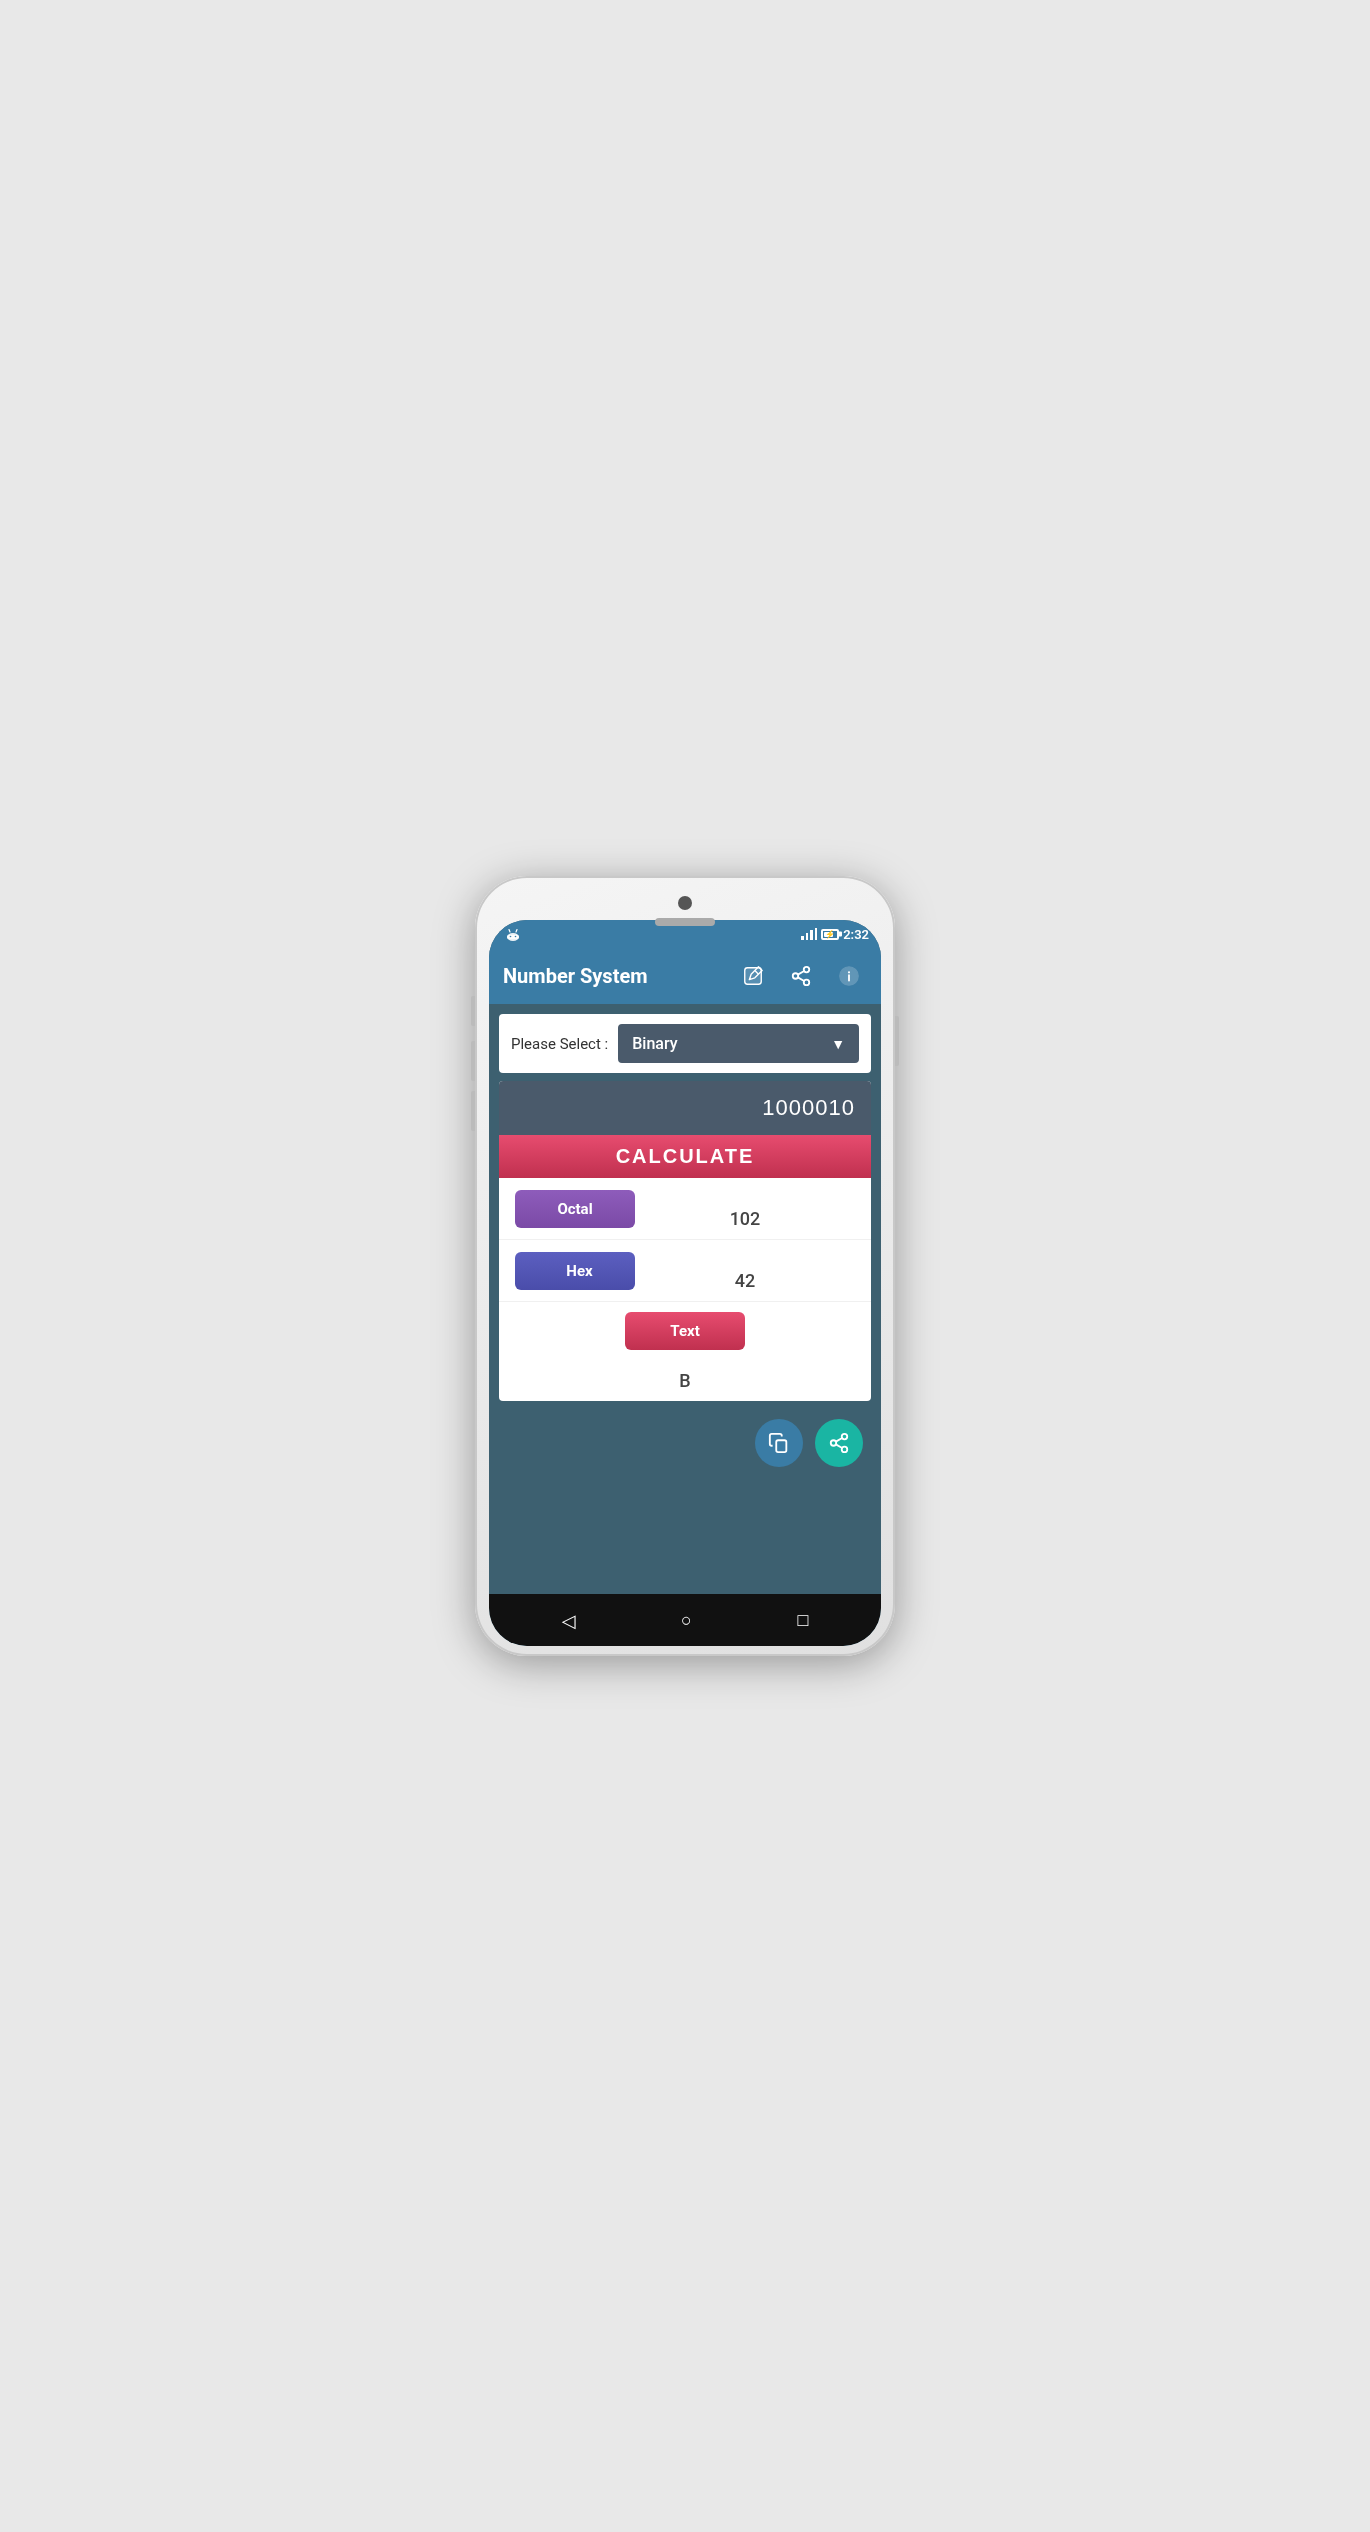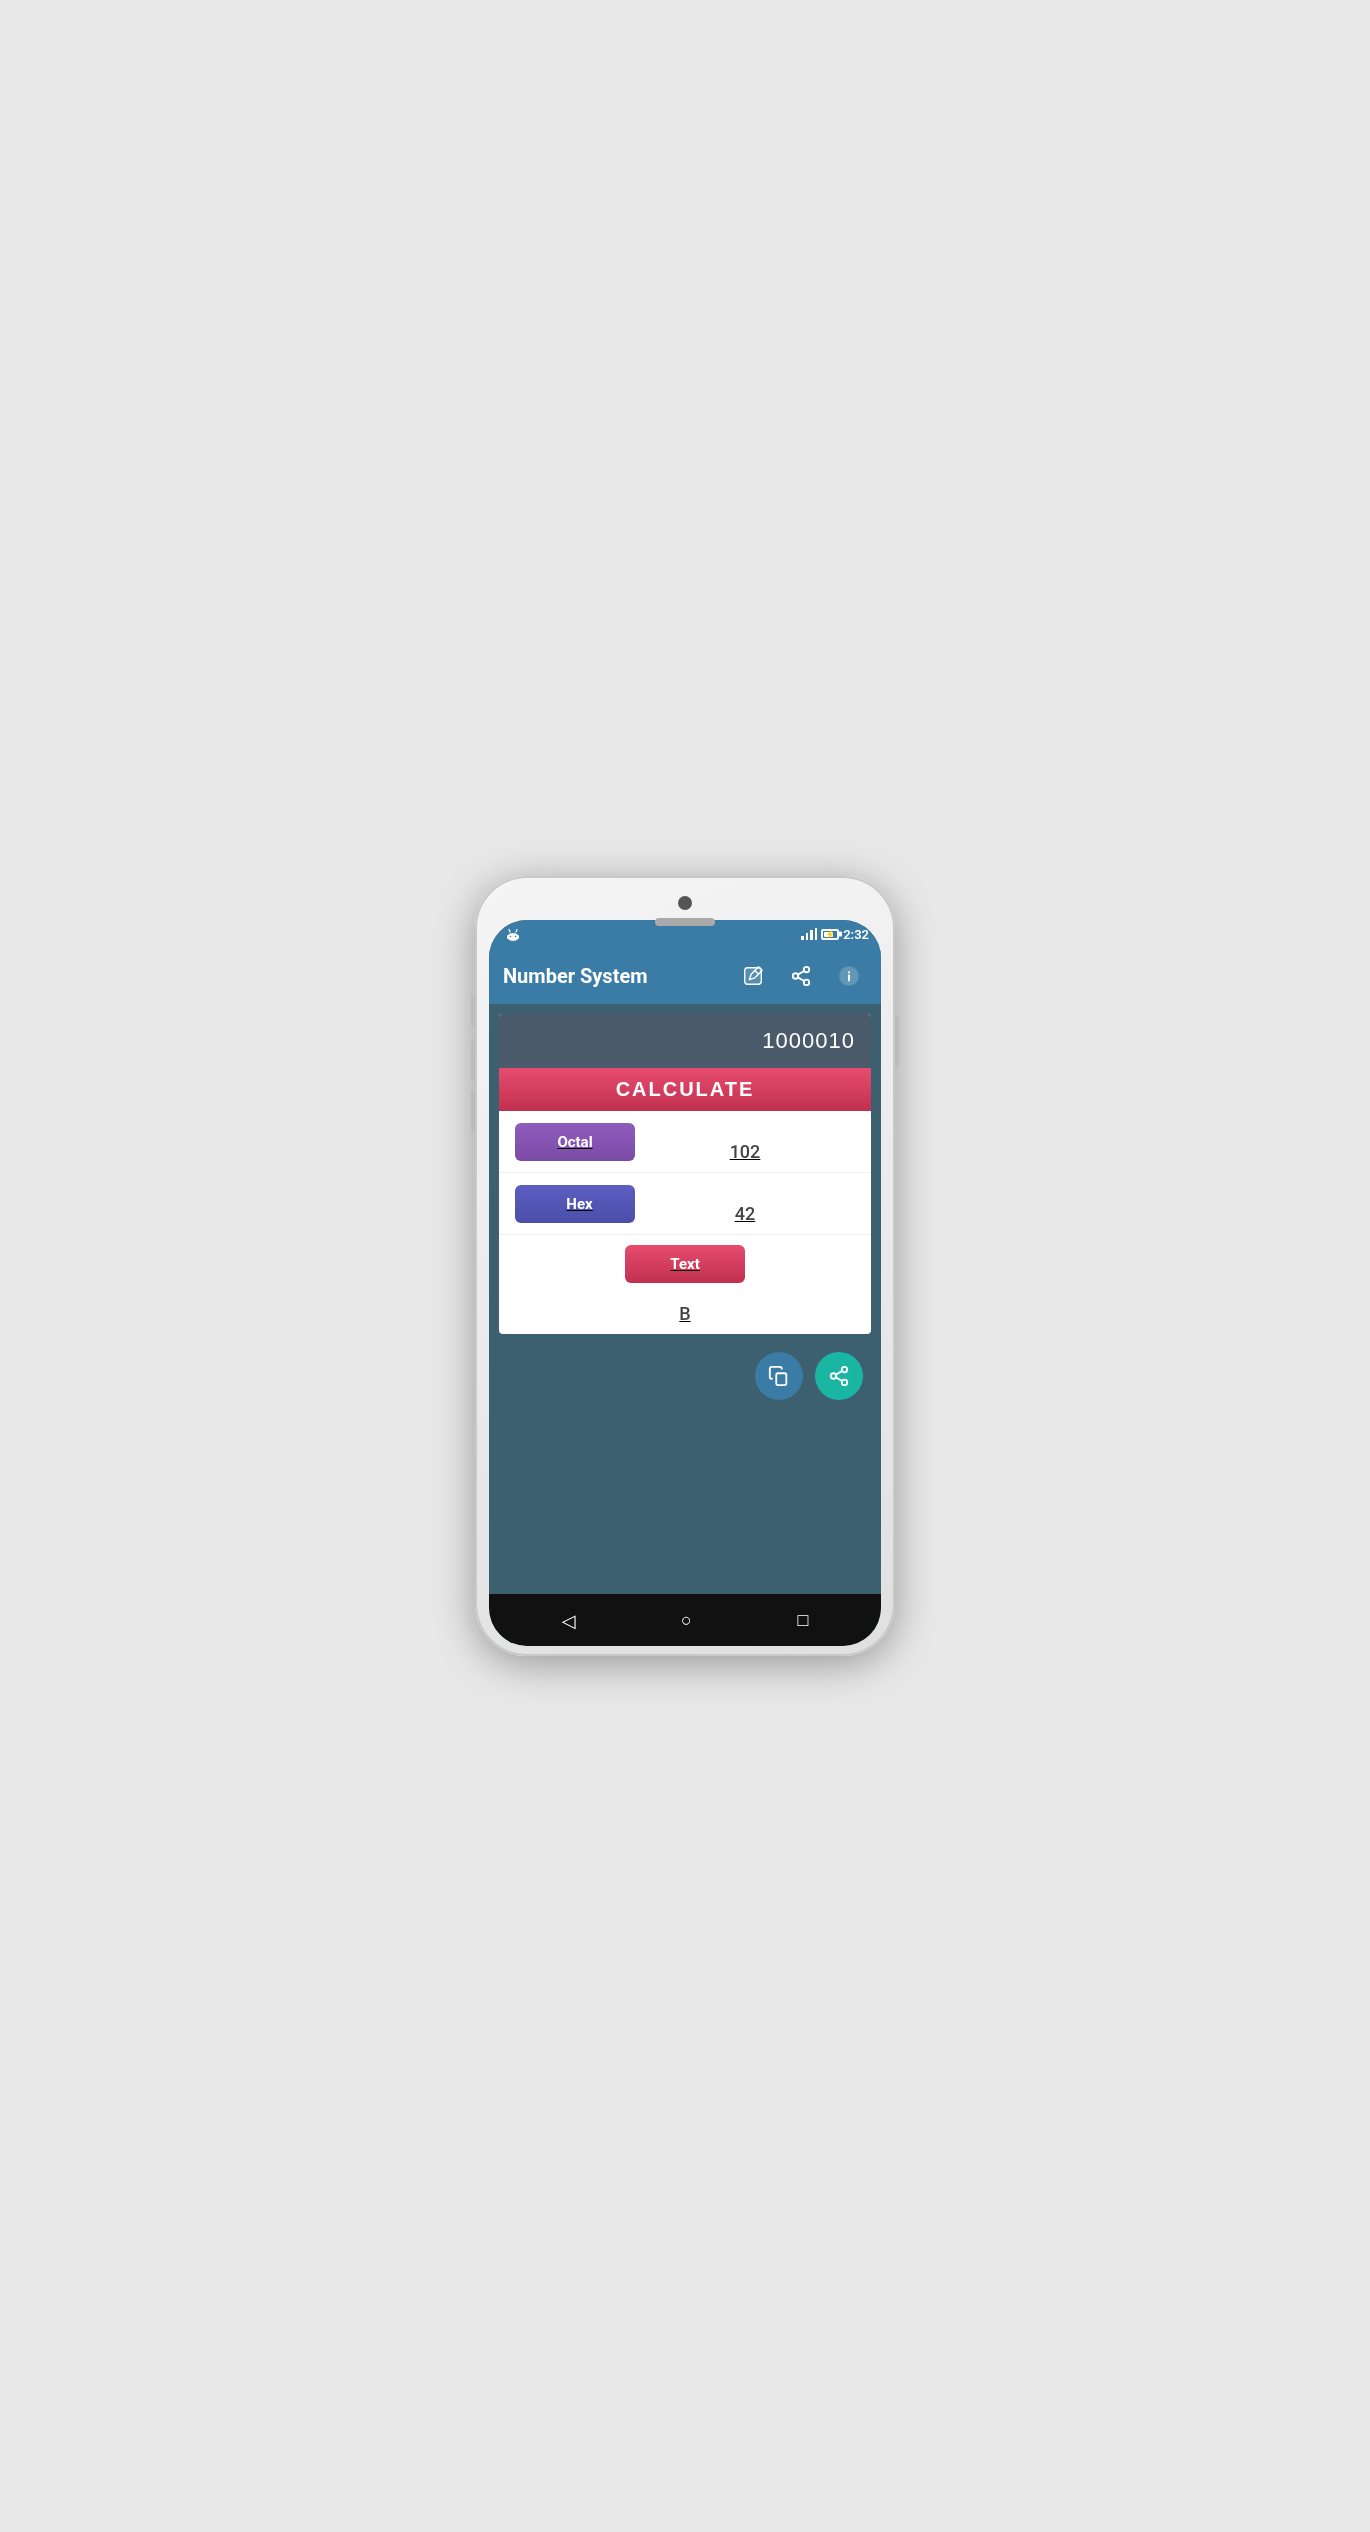--- a/index.html
+++ b/index.html
@@ -255,21 +255,20 @@
       border: none;
       width: 100%;
       padding: 10px;
       cursor: pointer;
       text-align: center;
     }
 
     
     .results-area {
       padding: 0;
-      text-decoration: underline;
     }
 
     .result-row {
       display: flex;
       align-items: center;
       border-bottom: 1px solid #f0f0f0;
       padding: 10px 16px;
     }
 
     .result-row:last-child {
@@ -479,20 +478,27 @@
             <circle cx="12" cy="12" r="10" fill="white" opacity="0.2" stroke="white" stroke-width="1.5"></circle>
             <circle cx="12" cy="8" r="1.2" fill="white"></circle>
             <line x1="12" y1="11" x2="12" y2="17" stroke="white" stroke-width="2" stroke-linecap="round"></line>
           </svg>
         </div>
       </div>
     </div>
 
     <div class="content-area">
 
+      <div class="select-row">
+        <span class="select-label">Please Select :</span>
+        <div class="select-dropdown">
+          <span class="select-dropdown-text">Binary</span>
+          <span class="dropdown-arrow">▼</span>
+        </div>
+      </div>
 
       <div class="calc-card">
 
         
         <div class="input-row">
           <input class="binary-input" type="text" value="1000010" style="">
         </div>
 
         
         <button class="calculate-btn">CALCULATE</button>

